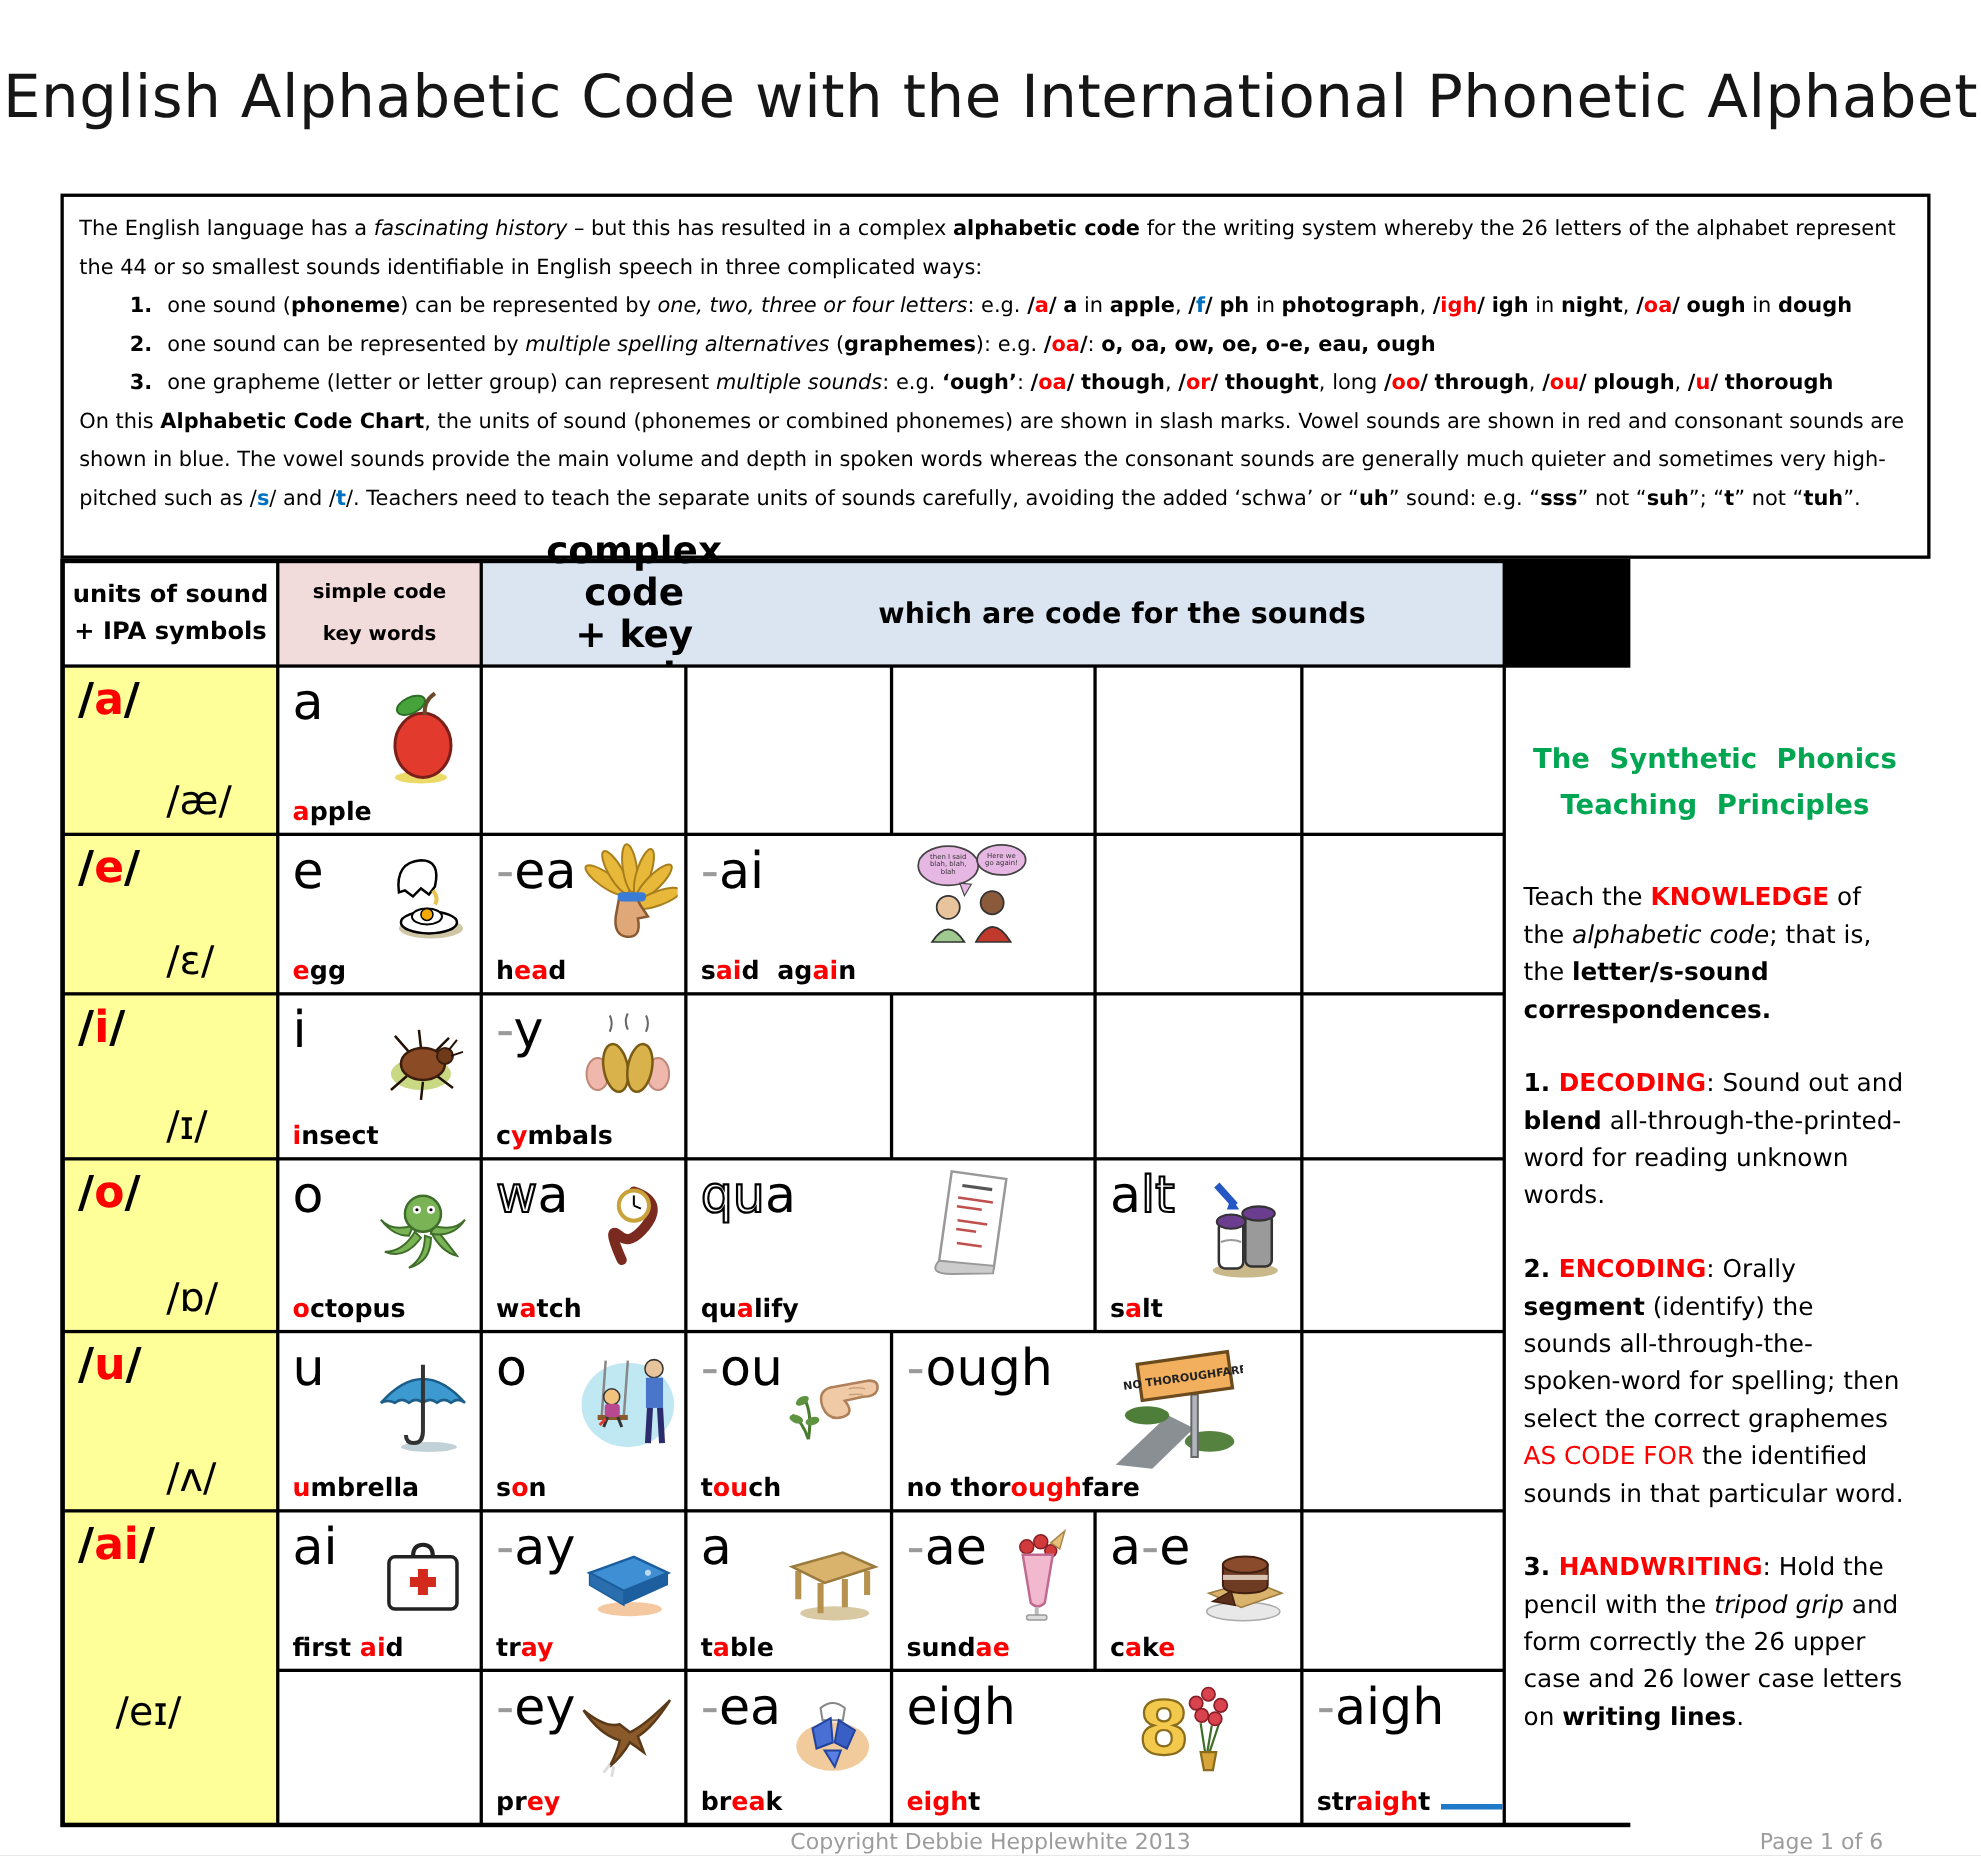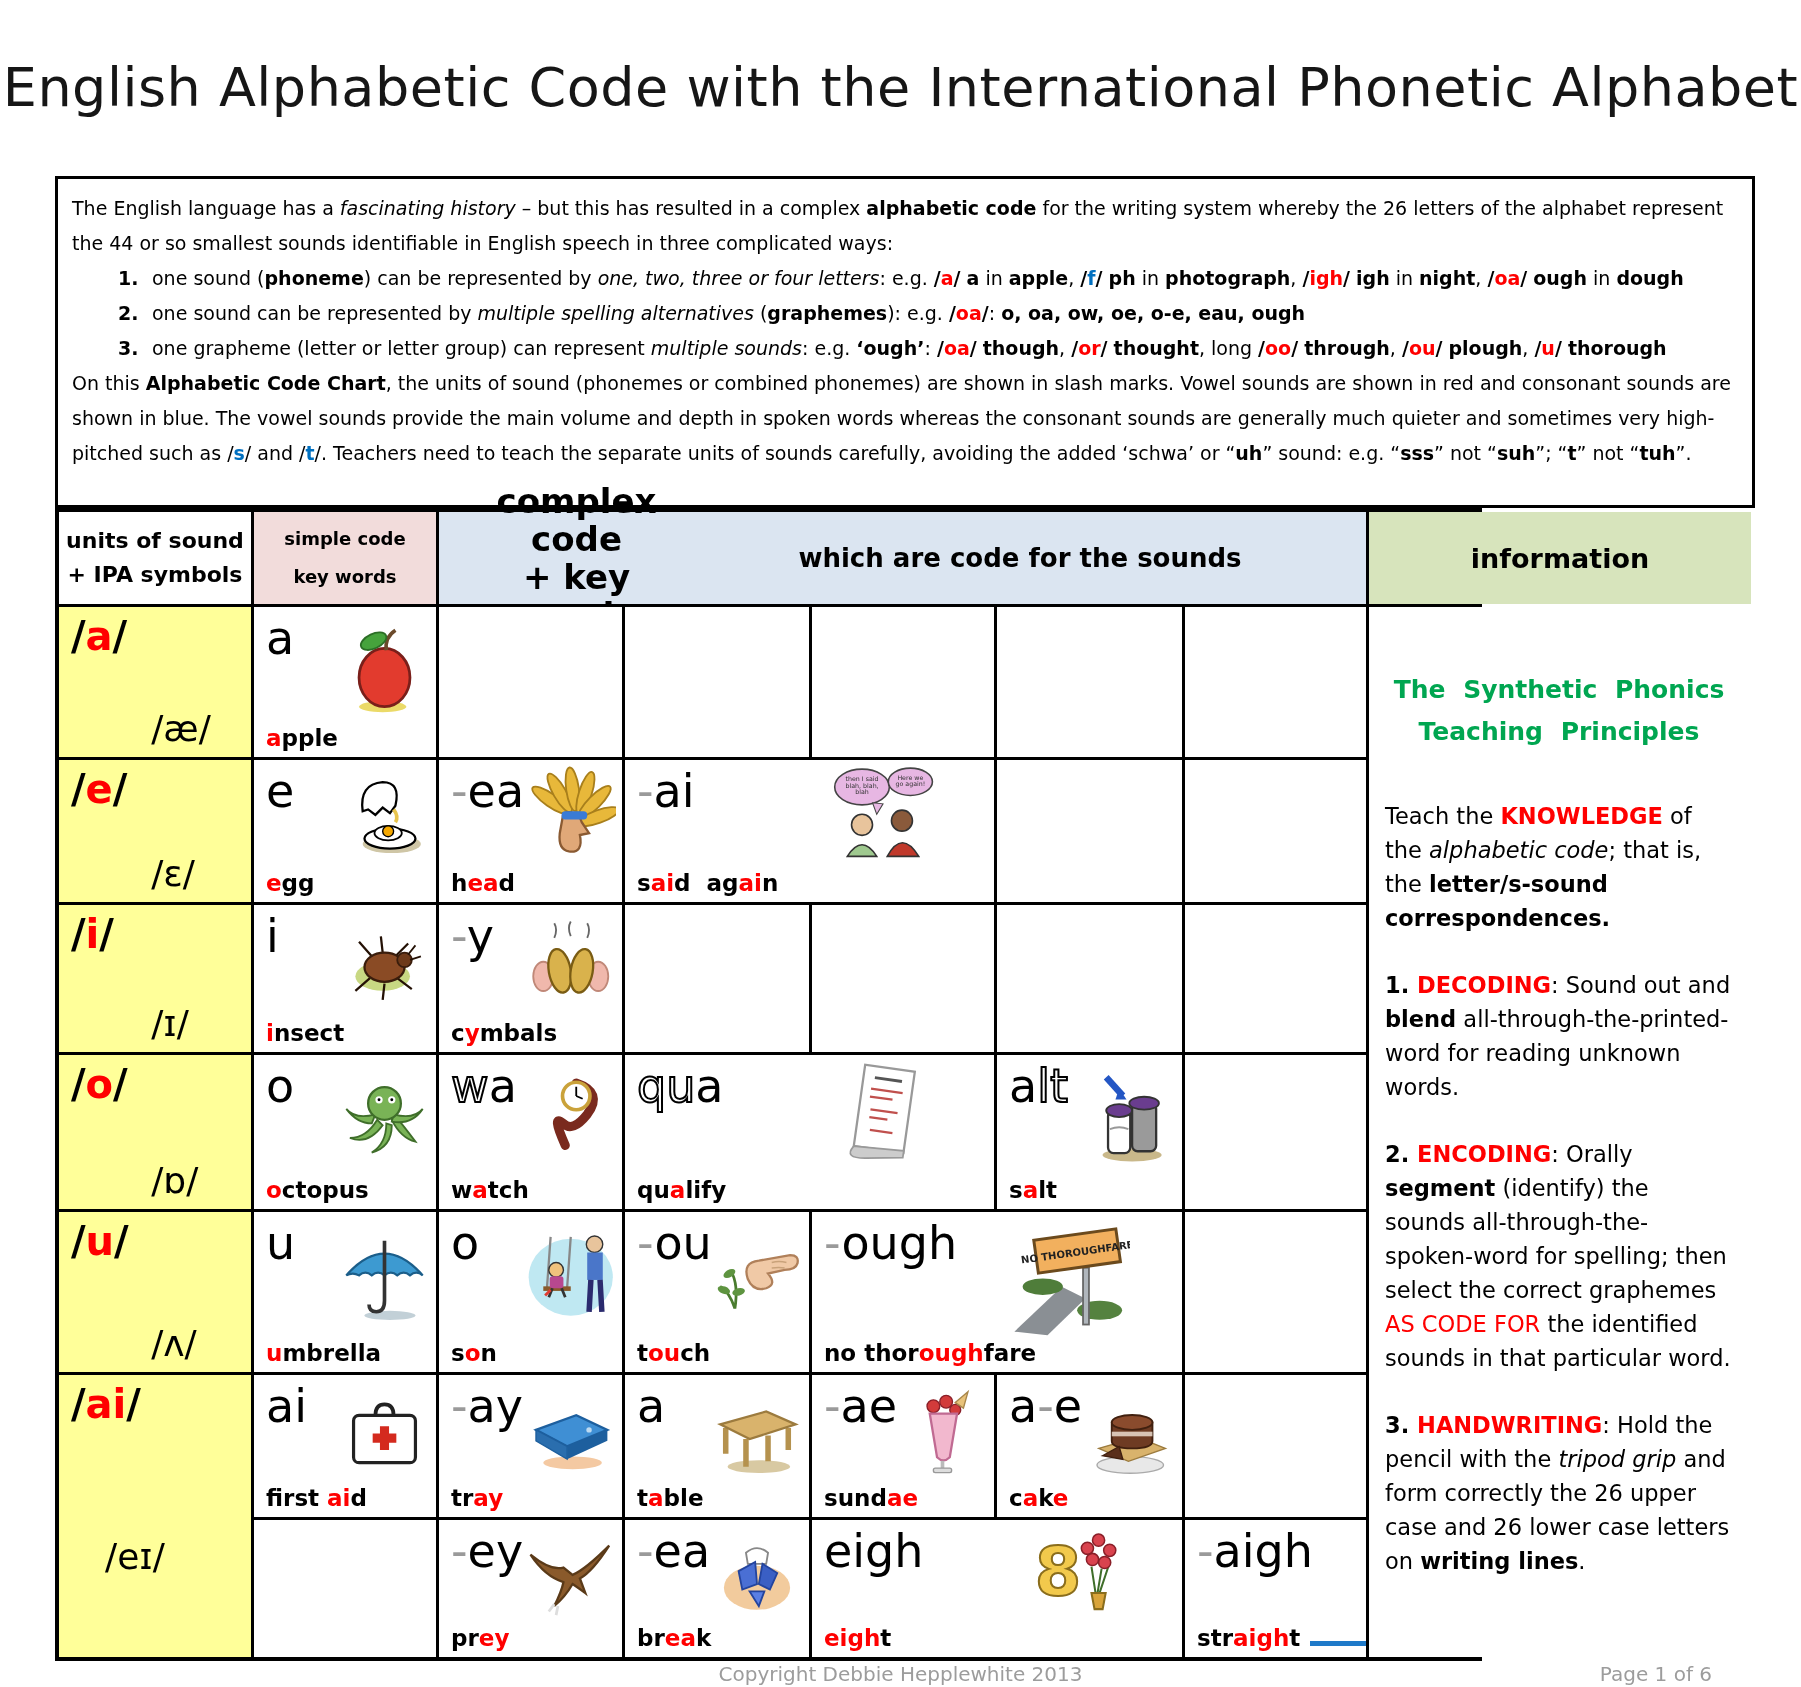--- a/index.html
+++ b/index.html
@@ -81,21 +81,20 @@
   </div>
   <div class="hcell h-complex">
     <div class="cpart">
       <div>complex code</div>
       <div>+ key words</div>
     </div>
     <div class="gpart">
       <div>which are code for the sounds</div>
     </div>
   </div>
-  <div class="hcell h-info">information</div>
   <div id="info-body">
       <div class="info-para green-head">
         <div>The  Synthetic  Phonics</div>
         <div>Teaching  Principles</div>
       </div>
       <div class="info-para"><span class="seg">Teach the </span><span class="seg b c-red">KNOWLEDGE</span><span class="seg"> of the </span><span class="seg i">alphabetic code</span><span class="seg">; that is, the </span><span class="seg b">letter/s-sound correspondences.</span></div>
       <div class="info-para"><span class="seg b">1. </span><span class="seg b c-red">DECODING</span><span class="seg">: Sound out and </span><span class="seg b">blend</span><span class="seg"> all-through-the-printed-word for reading unknown words.</span></div>
       <div class="info-para"><span class="seg b">2. </span><span class="seg b c-red">ENCODING</span><span class="seg">: Orally </span><span class="seg b">segment</span><span class="seg"> (identify) the sounds all-through-the-spoken-word for spelling; then select the correct graphemes </span><span class="seg c-red">AS CODE FOR</span><span class="seg"> the identified sounds in that particular word.</span></div>
       <div class="info-para"><span class="seg b">3. </span><span class="seg b c-red">HANDWRITING</span><span class="seg">: Hold the pencil with the </span><span class="seg i">tripod grip</span><span class="seg"> and form correctly the 26 upper case and 26 lower case letters on </span><span class="seg b">writing lines</span><span class="seg">.</span></div>
     </div>

